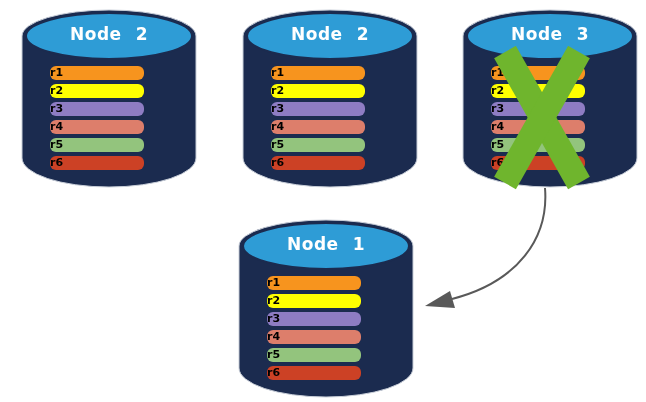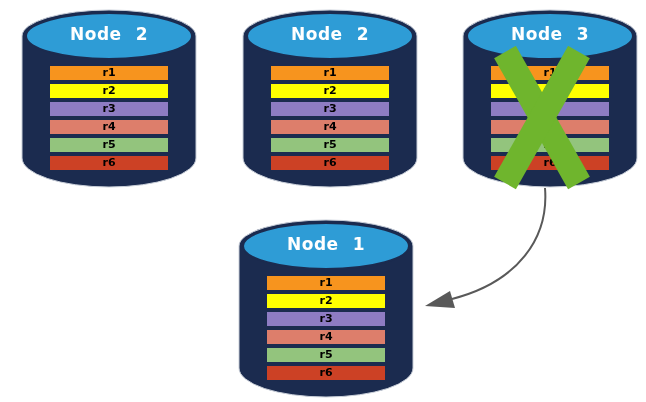--- a/index.html
+++ b/index.html
@@ -15,23 +15,22 @@
   .node-title{
     position:absolute;left:0;top:18px;width:180px;
     text-align:center;
     font-size:17px;font-weight:bold;
     color:var(--title-white);
     word-spacing:0.45em;
     letter-spacing:0.5px;
   }
   .bars{position:absolute;left:31px;top:60px;width:118px;}
   .bar{
-    position:absolute;left:0;width:118px;height:14px;
-    border-radius:0;
-    text-align:center;
+    position:absolute;left:0;width:94px;height:14px;
+    border-radius:6px;
     font-size:11px;font-weight:bold;line-height:14px;
     color:var(--record-text);
   }
   .bar:nth-child(1){top:0px;}
   .bar:nth-child(2){top:18px;}
   .bar:nth-child(3){top:36px;}
   .bar:nth-child(4){top:54px;}
   .bar:nth-child(5){top:72px;}
   .bar:nth-child(6){top:90px;}
   .x-overlay{position:absolute;left:32px;top:40px;width:100px;height:144px;}

